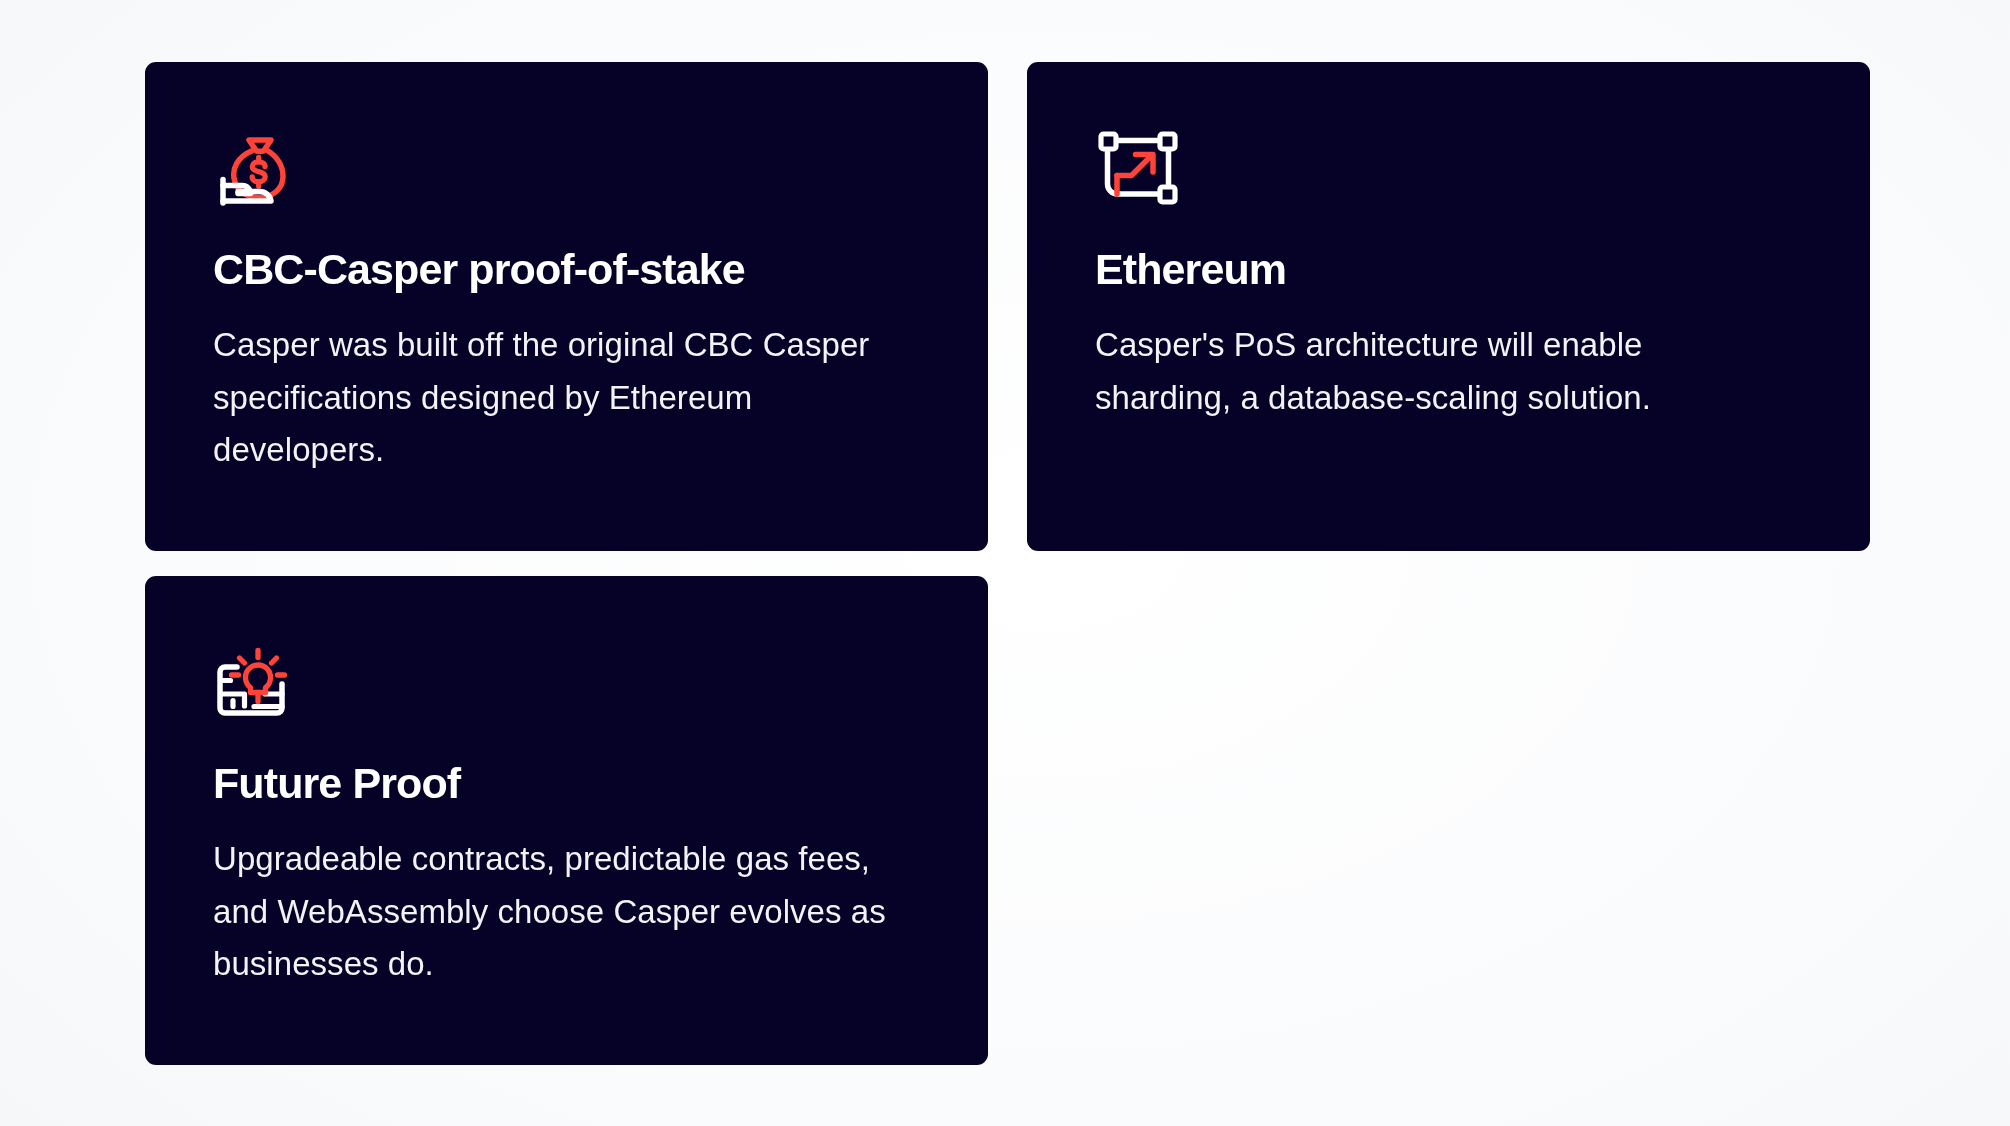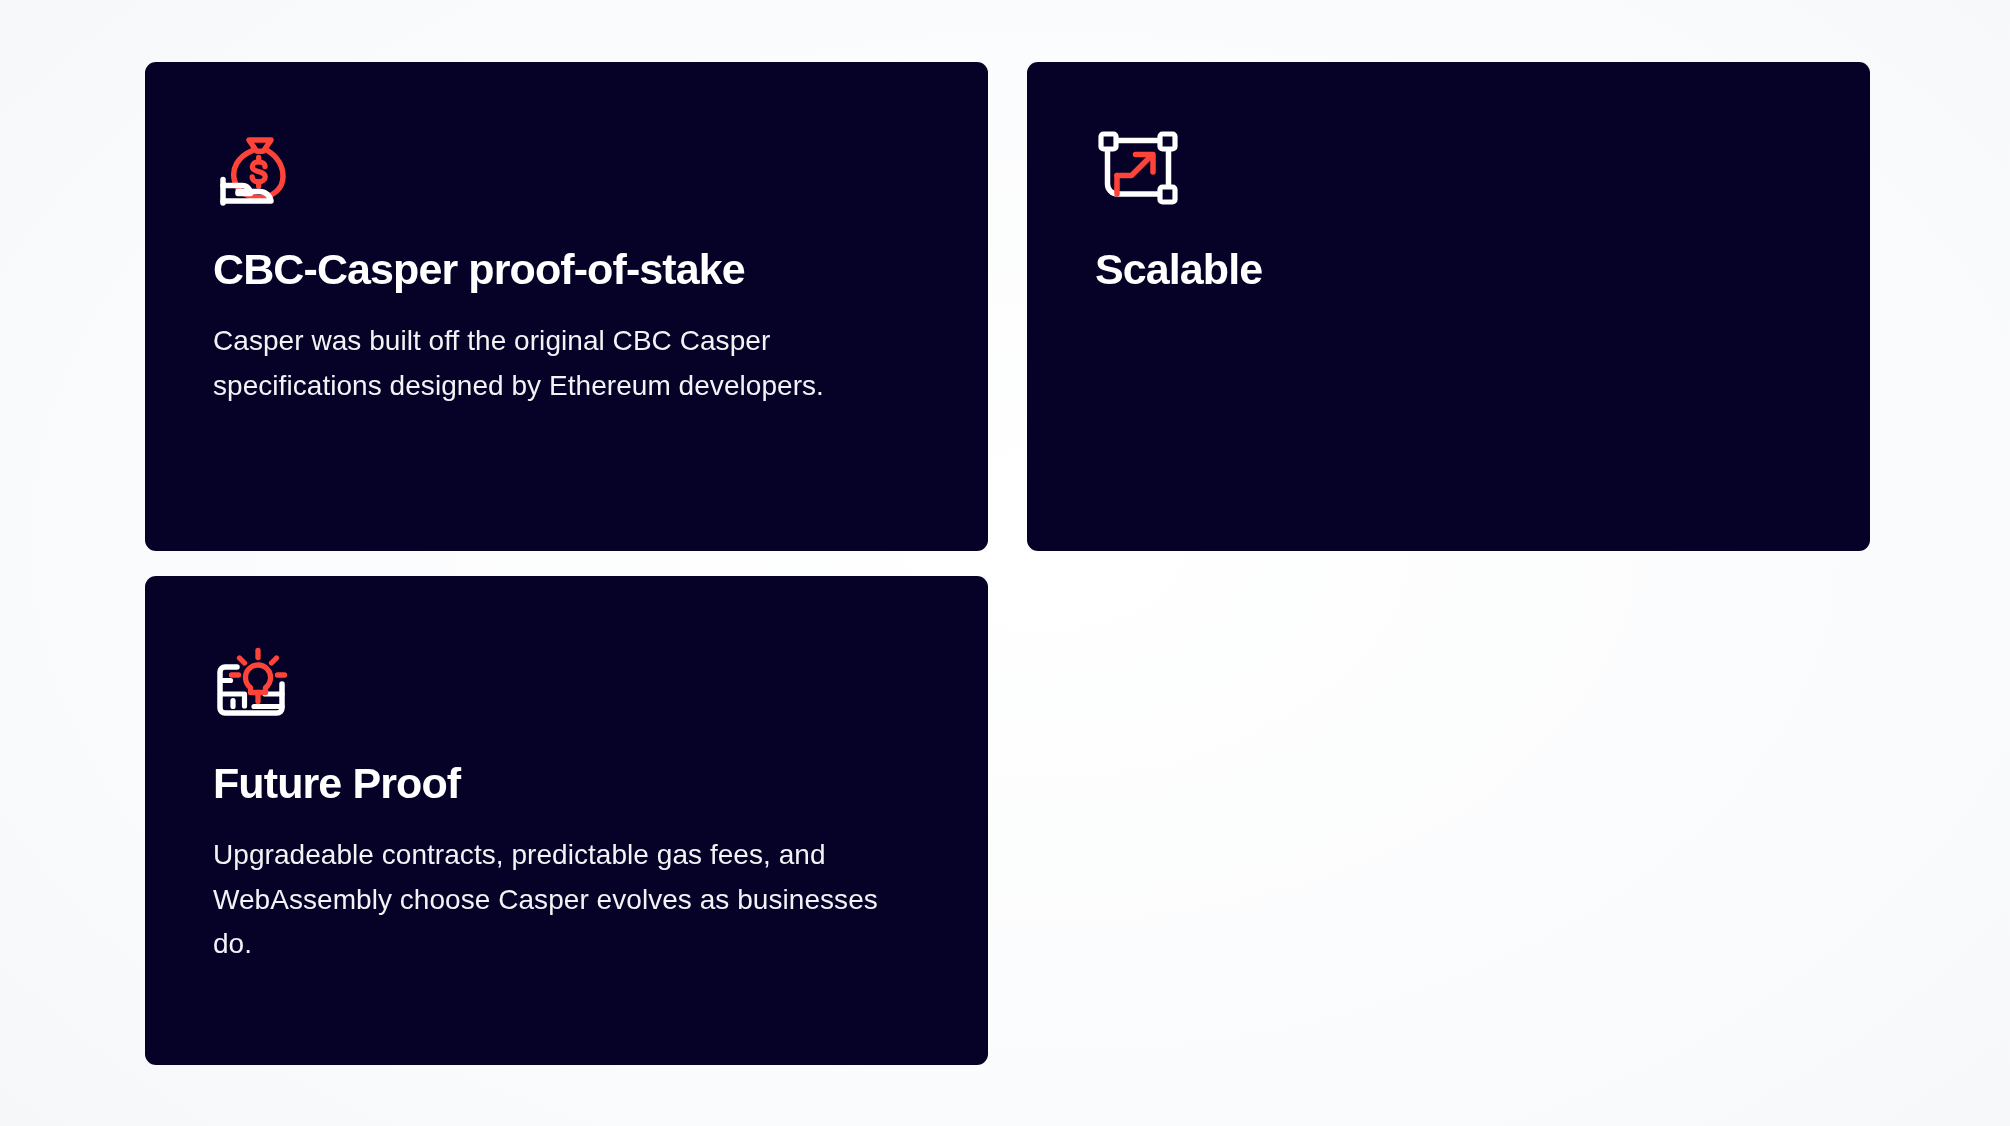--- a/index.html
+++ b/index.html
@@ -62,21 +62,21 @@
   .card-title {
     font-size: 43px;
     line-height: 1.15;
     font-weight: 700;
     color: #ffffff;
     letter-spacing: -0.9px;
     margin-bottom: 25px;
   }
 
   .card-body {
-    font-size: 28px;
+    font-size: 33px;
     line-height: 1.58;
     font-weight: 400;
     color: #f2f3f7;
     letter-spacing: 0.05px;
     max-width: 680px;
   }
 </style>
 </head>
 <body>
 
@@ -115,21 +115,22 @@
 
           <path d="M22 47.5 h14.5 L55 29" stroke="#FF4338" stroke-width="5.5" stroke-linecap="round" stroke-linejoin="round"></path>
           <path d="M22 66 v-18.5" stroke="#FF4338" stroke-width="5.5" stroke-linecap="round"></path>
           <path d="M40.5 26.5 h17.5 v17.5" stroke="#FF4338" stroke-width="5.5" stroke-linecap="round" stroke-linejoin="round"></path>
 
           <rect x="6" y="6" width="15" height="15" rx="2.5" fill="#060127" stroke="#FFFFFF" stroke-width="5.2"></rect>
           <rect x="65" y="6" width="15" height="15" rx="2.5" fill="#060127" stroke="#FFFFFF" stroke-width="5.2"></rect>
           <rect x="65" y="59" width="15" height="15" rx="2.5" fill="#060127" stroke="#FFFFFF" stroke-width="5.2"></rect>
         </svg>
       </div>
-      <h3 class="card-title">Scalable</h3>
+      <h3 class="card-title">Ethereum</h3>
+      <p class="card-body">Casper's PoS architecture will enable sharding, a database-scaling solution.</p>
     </div>
 
     <div class="feature-card">
       <div class="card-icon">
         <svg viewBox="0 0 86 86" xmlns="http://www.w3.org/2000/svg" fill="none">
 
           <path d="M24 25 h-12 a5 5 0 0 0 -5 5 v36 a5 5 0 0 0 5 5 h52 a5 5 0 0 0 5 -5 v-24" stroke="#FFFFFF" stroke-width="5.5" stroke-linecap="round" stroke-linejoin="round"></path>
 
           <path d="M7.5 38.5 h10" stroke="#FFFFFF" stroke-width="5.2" stroke-linecap="round"></path>
           <path d="M7.5 52 h24 v12" stroke="#FFFFFF" stroke-width="5.2" stroke-linecap="round" stroke-linejoin="round"></path>

